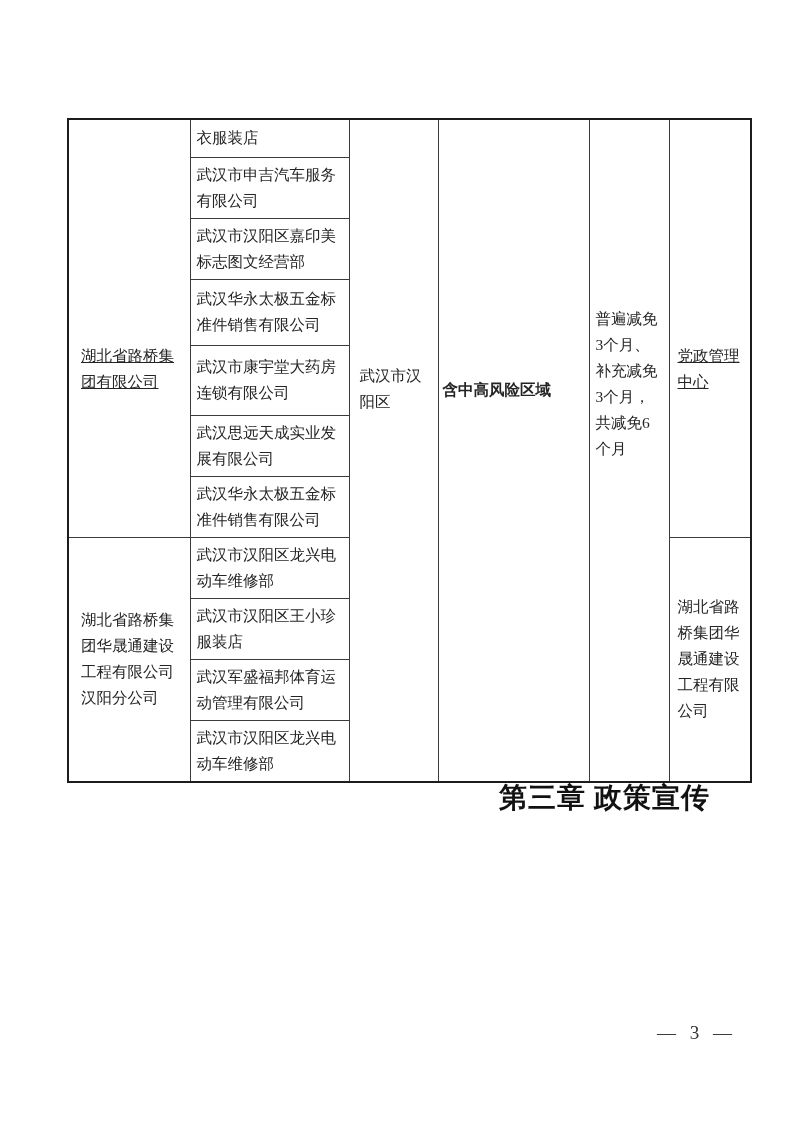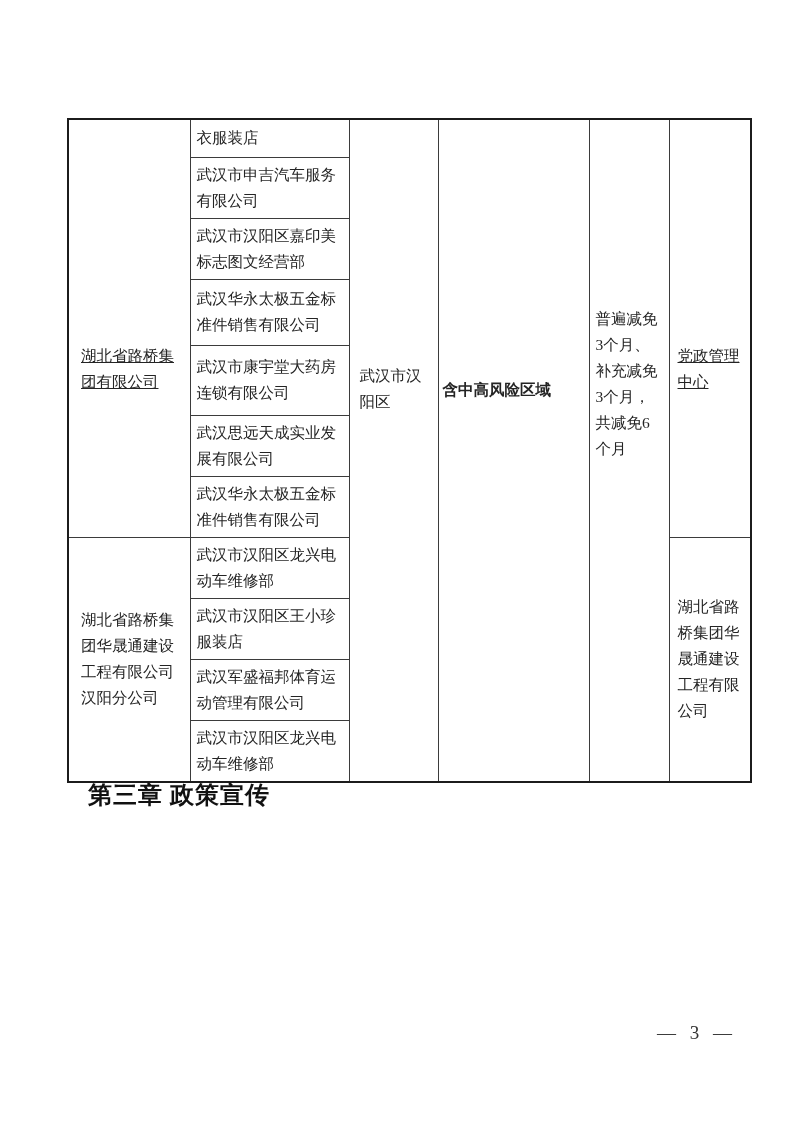--- a/index.html
+++ b/index.html
@@ -56,22 +56,22 @@
   tr.rh10 { height: 54px; }
   tr.rh11 { height: 54px; }
 
   
   .chapter-heading {
     position: absolute;
     left: 88px;
     top: 779px;
     width: 622px;
     margin: 0;
-    text-align: left;
-    font-size: 24px;
+    text-align: right;
+    font-size: 28px;
     font-weight: 700;
     color: #111;
     letter-spacing: 1px;
   }
   .article {
     position: absolute;
     left: 88px;
     top: 820px;
     width: 622px;
     margin: 0;

